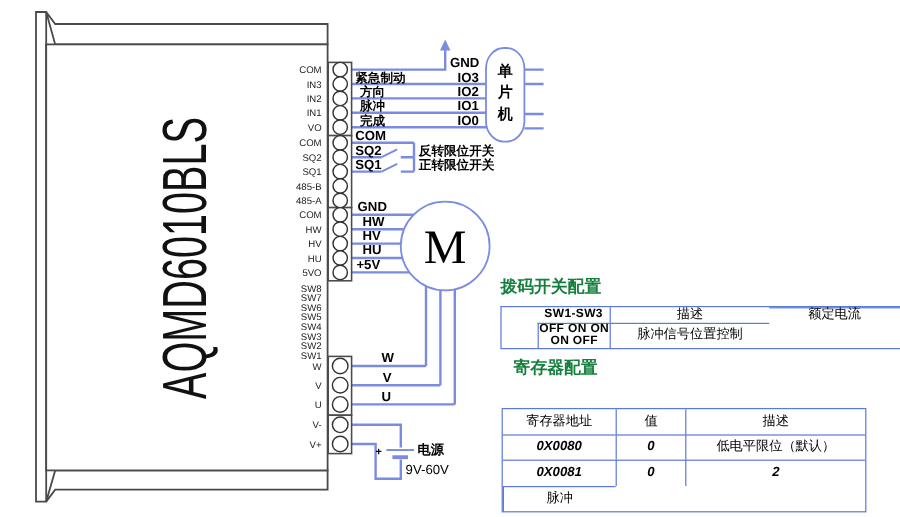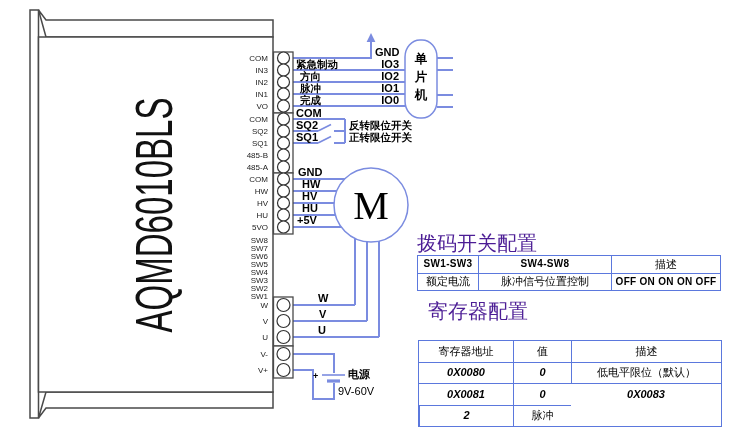--- a/index.html
+++ b/index.html
@@ -17,23 +17,23 @@
   .plus{font-size:9px;font-weight:bold;}
   .pw{font-size:11px;font-weight:bold;}
   .pw2{font-size:11px;}
   .wire{stroke:#7b8ce0;stroke-width:2;fill:none;}
   .wire-thin{stroke:#7b8ce0;stroke-width:1.6;fill:none;}
   .batt-thick{stroke:#7b8ce0;stroke-width:3.2;fill:none;}
   .outline{stroke:#4a4a4a;stroke-width:1.5;fill:#fff;}
   .blk{stroke:#4a4a4a;stroke-width:1.3;fill:#fff;}
   .pin-c{stroke:#333;stroke-width:1.2;fill:#fff;}
   .blueshape{stroke:#7b8ce0;stroke-width:1.5;fill:#fff;}
-  .title{position:absolute;font-size:20px;font-weight:normal;color:#4c1d95;}
+  .title{position:absolute;font-size:14px;font-weight:bold;color:#15803d;}
   .tbl{position:absolute;display:grid;border:1.5px solid #5b78dd;background:#fff;color:#000;}
-  #dip-table{left:417px;top:255px;width:302px;height:34px;grid-template-columns:60px 133px 1fr;}
+  #dip-table{left:417px;top:255px;width:302px;height:34px;grid-template-columns:60px 133px 1fr;padding-left:30px;}
   #reg-table{left:418px;top:340px;width:302px;height:85px;grid-template-columns:94px 58px 1fr;}
   .tc{display:flex;align-items:center;justify-content:center;font-size:11px;line-height:1;}
   .bl{border-left:1.5px solid #5b78dd;}
   .bt{border-top:1.5px solid #5b78dd;text-align:center;}
   .bold{font-weight:bold;font-style:italic;}
   .sw{font-weight:bold;font-size:10px;letter-spacing:0.3px;}
 </style>
 </head>
 <body>
 
@@ -189,34 +189,32 @@
   <g>
     <text class="plus" x="313" y="379">+</text>
     <text class="pw" x="348" y="378">电源</text>
     <text class="pw2" x="338" y="395">9V-60V</text>
   </g>
 </svg>
 
   <div class="title" style="left:417px;top:230px;">拨码开关配置</div>
   <div class="tbl" id="dip-table">
     <div class="tc sw">SW1-SW3</div>
-    <div class="tc sw bl">SW4-SW8</div>
     <div class="tc bl">描述</div>
     <div class="tc bt">额定电流</div>
+    <div class="tc sw bl bt">OFF ON ON ON OFF</div>
     <div class="tc bl bt">脉冲信号位置控制</div>
-    <div class="tc sw bl bt">OFF ON ON ON OFF</div>
   </div>
 
   <div class="title" style="left:428px;top:298px;">寄存器配置</div>
   <div class="tbl" id="reg-table">
     <div class="tc">寄存器地址</div>
     <div class="tc bl">值</div>
     <div class="tc bl">描述</div>
     <div class="tc bold bt">0X0080</div>
     <div class="tc bold bl bt">0</div>
     <div class="tc bl bt">低电平限位（默认）</div>
     <div class="tc bold bt">0X0081</div>
     <div class="tc bold bl bt">0</div>
-    <div class="tc bold bt">0X0083</div>
     <div class="tc bold bl bt">2</div>
     <div class="tc bl bt">脉冲</div>
   </div>
 </div>
 
 </body></html>

